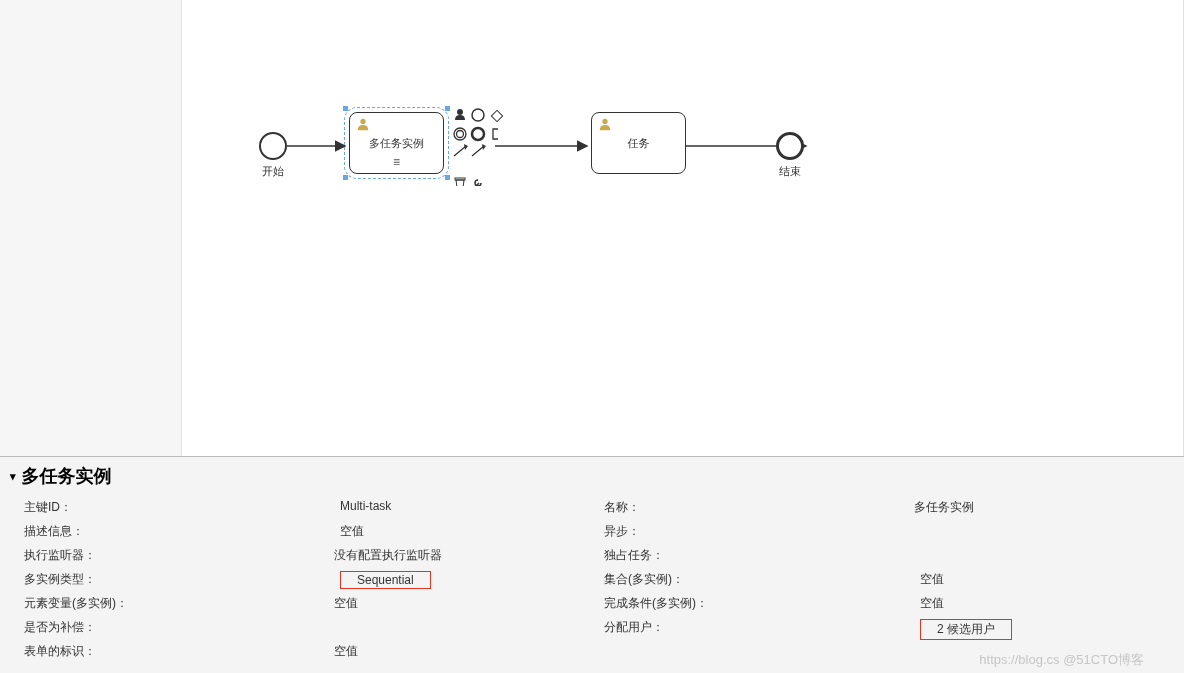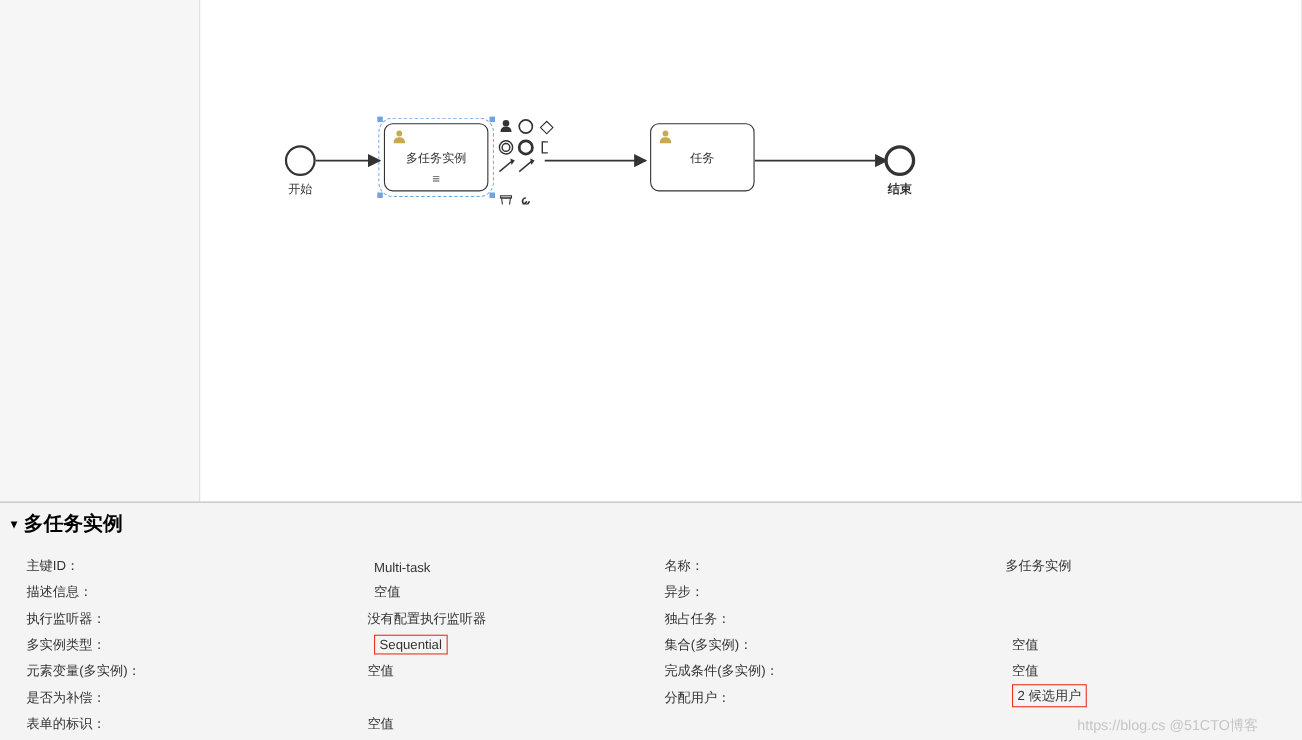--- a/index.html
+++ b/index.html
@@ -15,25 +15,25 @@
 .task-box.selected { outline: 1.5px dashed #6aa6e6; outline-offset: 4px; }
 .user-icon { position: absolute; top: 4px; left: 6px; width: 14px; height: 14px; }
 .multi-icon { position: absolute; bottom: 4px; font-size: 12px; color: #555; }
 .task-label { font-size: 11px; text-align: center; }
 .sel-dot { position: absolute; width: 5px; height: 5px; background: #6aa6e6; }
 .ctx { position: absolute; font-size: 14px; color: #333; }
 .panel { position: absolute; left: 0; top: 456px; width: 1184px; height: 217px; background: #f4f4f4; border-top: 1px solid #bbb; }
 .panel-title { font-size: 18px; font-weight: 600; padding: 7px 10px; display: flex; align-items: center; gap: 6px; }
 .panel-title .caret { font-size: 11px; }
 .props { display: flex; flex-wrap: wrap; padding: 4px 0 0 24px; font-size: 12px; color: #333; }
-.prop-row { width: 50%; display: flex; align-items: flex-end; height: 24px; }
+.prop-row { width: 50%; display: flex; align-items: flex-start; height: 24px; }
 .prop-label { width: 316px; }
 .prop-label.r { width: 310px; }
 .prop-value { flex: 1; }
-.red-box { border: 1.5px solid #e83323; padding: 1px 4px; display: inline-block; }
+.red-box { border: 1.5px solid #e83323; padding: 1px 16px; display: inline-block; }
 .watermark { position: absolute; right: 40px; bottom: 4px; font-size: 13px; color: #c6c6c6; }
 </style>
 </head>
 <body>
 
 <div class="canvas">
   <div class="left-bar"></div>
   <div class="right-line"></div>
 
   <div class="node" style="left:259px; top:132px;">
@@ -118,21 +118,21 @@
 
   <svg style="position:absolute; left:686px; top:131px;" width="128" height="30">
     <defs>
         <marker id="ah3" markerWidth="8" markerHeight="8" refX="7" refY="4" orient="auto">
           <path d="M0,0 L8,4 L0,8 z" fill="#333"></path>
         </marker>
       </defs>
     <line x1="0" y1="15" x2="120" y2="15" stroke="#333" stroke-width="1.5" marker-end="url(#ah3)"></line>
   </svg>
 
-  <div class="node" style="left:804px; top:132px;font-weight:bold;">
+  <div class="node" style="left:776px; top:132px;">
     <div class="circle end"></div>
     <div class="label-below">结束</div>
   </div>
 </div>
 
 <div class="panel">
   <div class="panel-title">
     <span class="caret">▾</span>
     <span>多任务实例</span>
   </div>

